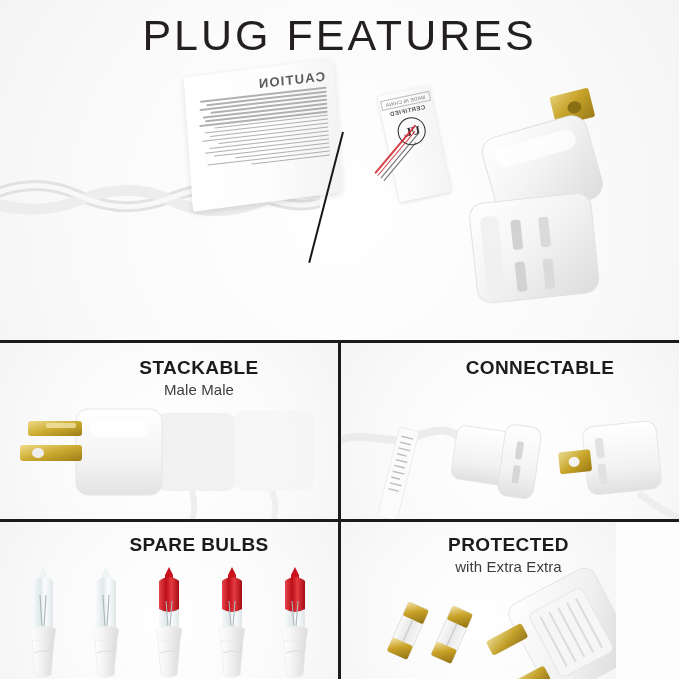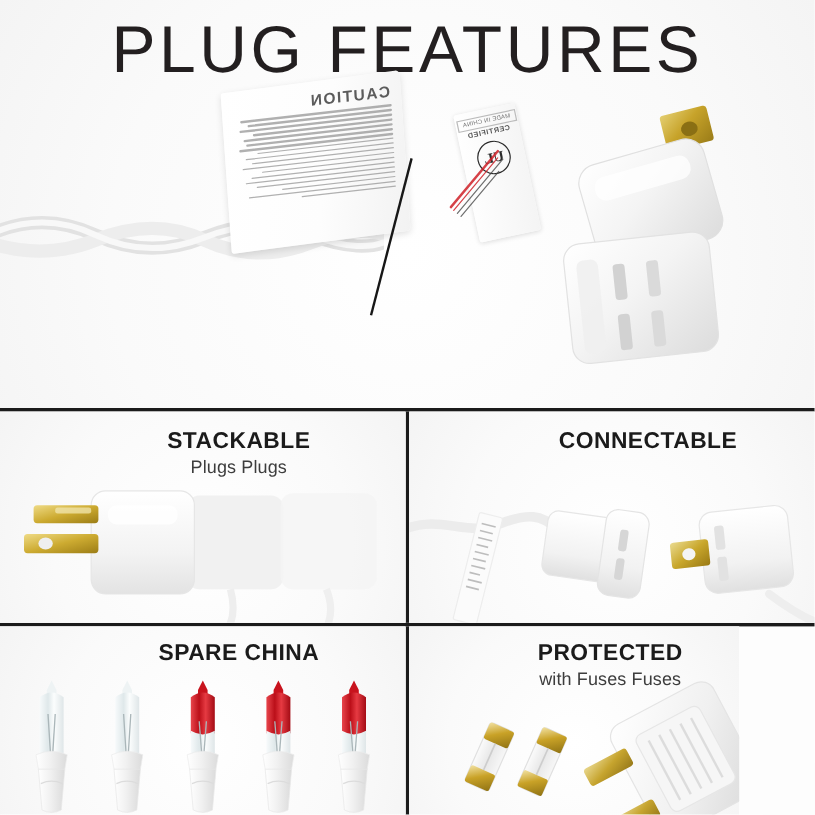--- a/index.html
+++ b/index.html
@@ -10,21 +10,21 @@
     overflow:hidden;
     -webkit-font-smoothing:antialiased;
   }
   .page{position:relative;width:679px;height:679px;background:#fdfdfd;overflow:hidden;}
 
   
   .hero{position:absolute;left:0;top:0;width:679px;height:341px;
         background:linear-gradient(170deg,#fbfbfb 0%,#f7f7f7 40%,#fcfcfc 100%);overflow:hidden;}
   .hero-title{
     position:absolute;top:14px;left:0;width:679px;text-align:center;
-    font-size:55px;font-weight:300;letter-spacing:3.0px;color:#231f20;
+    font-size:43px;font-weight:300;letter-spacing:3.0px;color:#231f20;
     font-family:"Liberation Sans", sans-serif;line-height:1;
   }
 
   
   .leader{position:absolute;left:342px;top:132px;width:2px;height:135px;
           background:#171717;transform-origin:top center;transform:rotate(14.5deg);}
 
   
   .wire-wrap{position:absolute;left:-10px;top:176px;width:330px;height:46px;}
   .wire-wrap svg{display:block;}
@@ -193,21 +193,21 @@
 
   <div class="divider-h" style="top:340px"></div>
   <div class="divider-h" style="top:519px"></div>
   <div class="divider-v" style="left:338px;top:343px;height:176px"></div>
   <div class="divider-v" style="left:338px;top:522px;height:157px"></div>
 
   <div class="panel" style="left:0;top:343px;width:338px;height:176px">
     <div class="soft"></div>
     <div class="panel-head" style="top:14px">
       <div class="panel-title">STACKABLE</div>
-      <div class="panel-sub">Plugs Plugs</div>
+      <div class="panel-sub">Male Male</div>
     </div>
     <div class="stack-wrap">
       <svg width="330" height="130" viewBox="0 0 330 130">
         <defs>
           <linearGradient id="sb" x1="0" y1="0" x2="0" y2="1">
             <stop offset="0%" stop-color="#ffffff"></stop>
             <stop offset="60%" stop-color="#f3f3f3"></stop>
             <stop offset="100%" stop-color="#e3e3e3"></stop>
           </linearGradient>
           <linearGradient id="sbrass" x1="0" y1="0" x2="1" y2="1">
@@ -288,21 +288,21 @@
           <ellipse cx="233" cy="51" rx="5.5" ry="5" fill="#f4f4f4"></ellipse>
         </g>
         <path d="M300 88 C 316 100, 330 108, 340 112" stroke="#eeeeee" stroke-width="7" fill="none" stroke-linecap="round"></path>
       </svg>
     </div>
   </div>
 
   <div class="panel" style="left:0;top:522px;width:338px;height:157px">
     <div class="soft"></div>
     <div class="panel-head" style="top:12px">
-      <div class="panel-title">SPARE CHINA</div>
+      <div class="panel-title">SPARE BULBS</div>
     </div>
     <div class="bulbrow">
 
       <div class="bulb">
         <svg width="46" height="118" viewBox="0 0 46 118">
           <defs>
             <linearGradient id="glass" x1="0" y1="0" x2="1" y2="0">
               <stop offset="0%" stop-color="#f7fafb"></stop>
                 <stop offset="35%" stop-color="#dfe8ea"></stop>
               <stop offset="60%" stop-color="#fbfdfd"></stop>
@@ -382,21 +382,21 @@
           <path d="M14 88 q9 -4 18 0" stroke="#dcdcdc" stroke-width="1" fill="none"></path>
         </svg>
       </div>
     </div>
   </div>
 
   <div class="panel" style="left:341px;top:522px;width:275px;height:157px">
     <div class="soft"></div>
     <div class="panel-head" style="top:12px">
       <div class="panel-title">PROTECTED</div>
-      <div class="panel-sub">with Fuses Fuses</div>
+      <div class="panel-sub">with Extra Extra</div>
     </div>
 
     <div class="fuse-group">
       <svg width="120" height="86" viewBox="0 0 120 86">
         <defs>
           <linearGradient id="fcap" x1="0" y1="0" x2="1" y2="1">
             <stop offset="0%" stop-color="#f3e3a6"></stop>
               <stop offset="45%" stop-color="#c9a227"></stop>
             <stop offset="100%" stop-color="#8f7214"></stop>
           </linearGradient>

